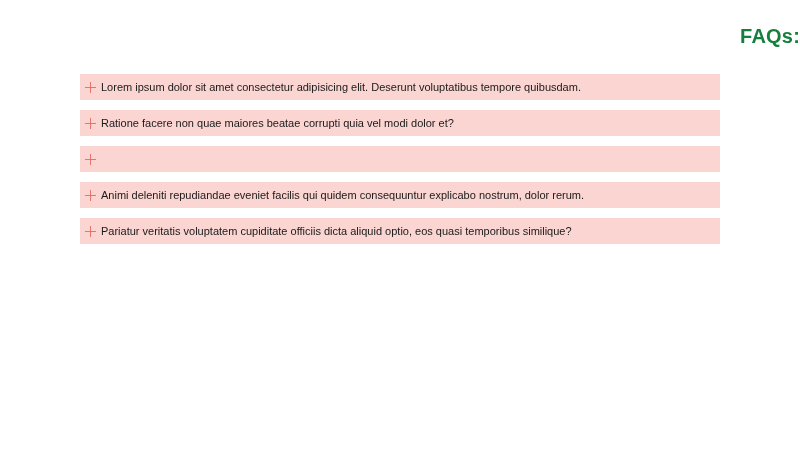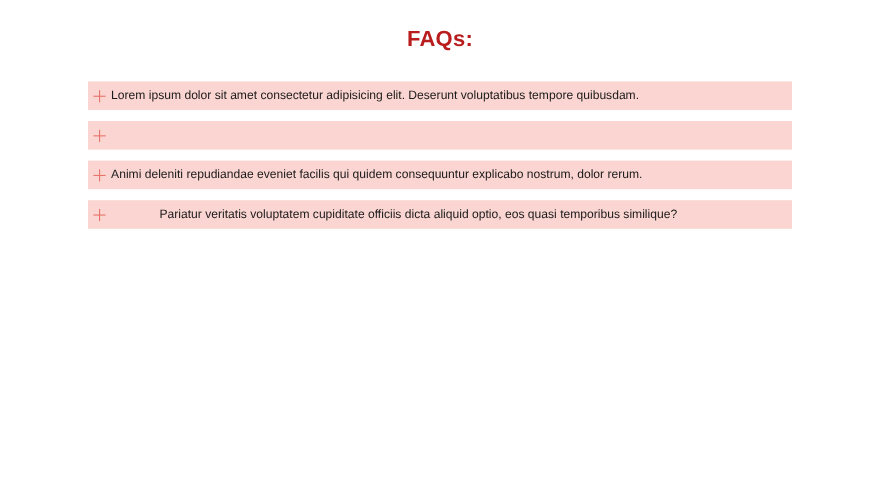--- a/index.html
+++ b/index.html
@@ -13,24 +13,24 @@
     font-family: "Liberation Sans", sans-serif;
     overflow: hidden;
   }
   .page {
     position: relative;
     width: 800px;
     height: 450px;
     box-sizing: border-box;
   }
   .page-title {
-    text-align: center;
+    text-align: right;
     font-size: 20px;
     font-weight: bold;
-    color: #b91c1c;
+    color: #15803d;
     letter-spacing: 0.2px;
     margin: 0;
     padding-top: 24px;
     line-height: 24px;
   }
   .faq-list {
     margin: 0;
     padding: 0;
     list-style: none;
     position: absolute;
@@ -43,21 +43,20 @@
     height: 26px;
     margin-bottom: 10px;
     display: flex;
     align-items: center;
     box-sizing: border-box;
     padding-left: 5px;
     cursor: pointer;
   }
   .faq-item:last-child {
     margin-bottom: 0;
-    gap: 44px;
   }
   .faq-toggle-icon {
     flex: 0 0 auto;
     width: 11px;
     height: 11px;
     position: relative;
     margin-right: 5px;
     display: inline-block;
   }
   .faq-toggle-icon::before,
@@ -94,20 +93,24 @@
 
   <h1 class="page-title">FAQs:</h1>
 
   <ul class="faq-list">
 
     <li class="faq-item">
       <span class="faq-toggle-icon"></span>
       <span class="faq-question">Lorem ipsum dolor sit amet consectetur adipisicing elit. Deserunt voluptatibus tempore quibusdam.</span>
     </li>
 
+    <li class="faq-item">
+      <span class="faq-toggle-icon"></span>
+      <span class="faq-question">Ratione facere non quae maiores beatae corrupti quia vel modi dolor et?</span>
+    </li>
 
     <li class="faq-item">
       <span class="faq-toggle-icon"></span>
     </li>
 
     <li class="faq-item">
       <span class="faq-toggle-icon"></span>
       <span class="faq-question">Animi deleniti repudiandae eveniet facilis qui quidem consequuntur explicabo nostrum, dolor rerum.</span>
     </li>
 

